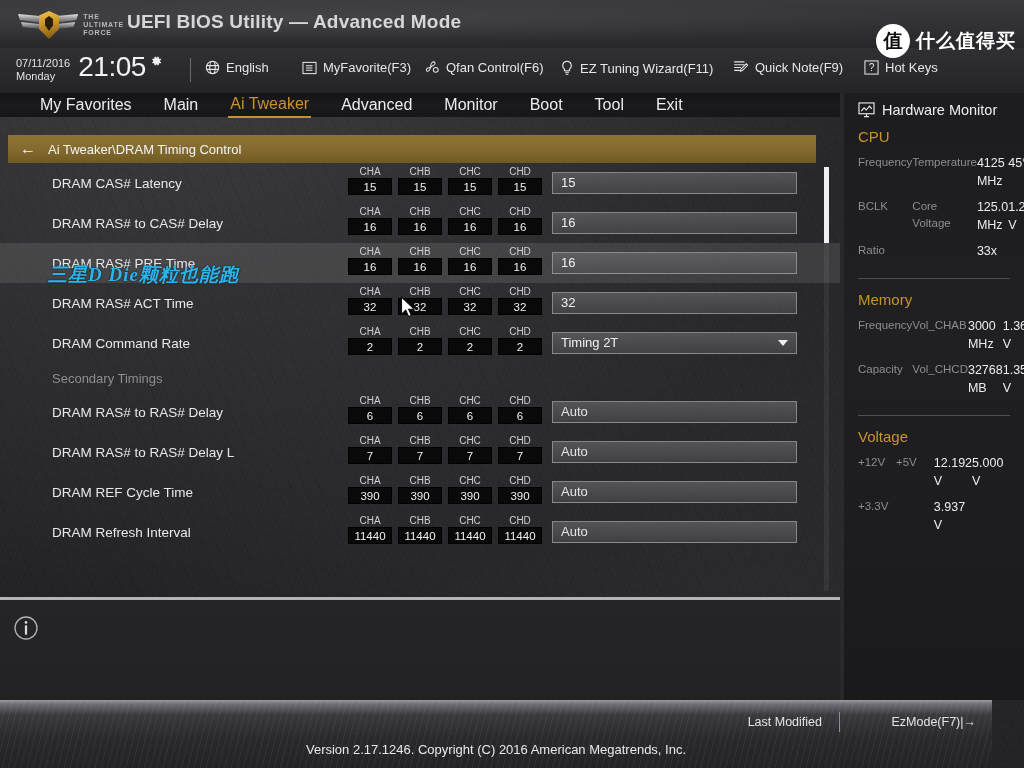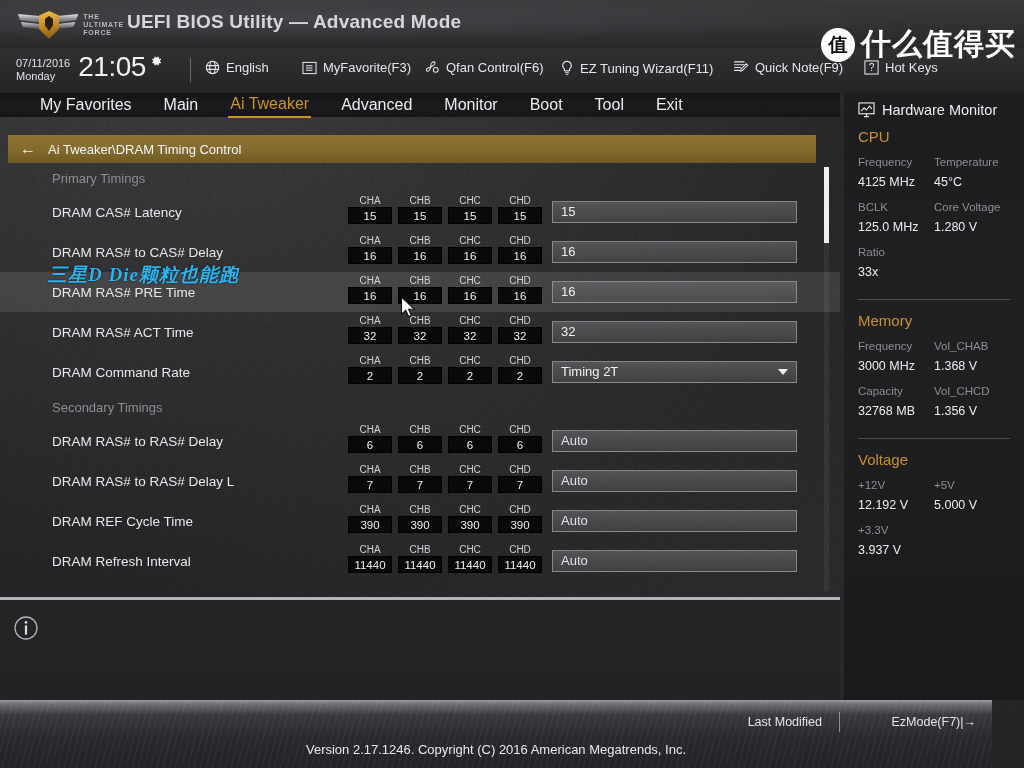--- a/index.html
+++ b/index.html
@@ -168,21 +168,21 @@
   #hwmon {
     position: absolute; left: 844px; top: 93px; width: 180px; height: 607px;
     background: linear-gradient(180deg, #1d1d1f 0%, #202022 40%, #1a1a1c 100%);
     padding: 0 14px;
   }
   #hwmon-title {
     display: flex; align-items: center; gap: 7px;
     color: #ececf0; font-size: 14.5px; padding-top: 9px; padding-bottom: 10px;
   }
   .hw-sec-title { color: #c8922e; font-size: 15px; margin-bottom: 9px; }
-  .hw-grid { display: grid; grid-template-columns: 1fr 1fr; row-gap: 2px; margin-bottom: 12px; }
+  .hw-grid { display: grid; grid-template-columns: 1fr 1fr 1fr 1fr; row-gap: 2px; margin-bottom: 12px; }
   .hw-k { color: #8d8d92; font-size: 11.5px; line-height: 17px; }
   .hw-v { color: #ececf0; font-size: 12.5px; line-height: 18px; margin-bottom: 6px; }
   .hw-div { height: 1px; background: #4e4e52; margin: 6px 0 12px; }
 
   
   #footer {
     position: absolute; left: 0; top: 700px; width: 992px; height: 68px;
     background:
       repeating-linear-gradient(104deg, rgba(255,255,255,.05) 0 1px, rgba(0,0,0,0) 1px 6px),
       linear-gradient(180deg, #9a9aa0 0%, #6e6e74 6%, #3a3a3e 22%, #2a2a2e 55%, #232327 100%);
@@ -192,21 +192,21 @@
   .foot-sep { position: absolute; right: 152px; top: 12px; width: 1px; height: 20px; background: #8e8e94; }
   #ezmode { position: absolute; right: 16px; top: 15px; color: #e4e4e8; font-size: 12.5px; display: flex; align-items: center; gap: 3px; }
 
   
   #watermark { position: absolute; right: 8px; top: 24px; display: flex; align-items: center; gap: 6px; z-index: 50; }
   .wm-circle {
     width: 34px; height: 34px; border-radius: 50%; background: #fff;
     display: flex; align-items: center; justify-content: center;
     color: #111; font-size: 19px; font-weight: bold;
   }
-  .wm-text { color: #fff; font-size: 30px; font-weight: bold; letter-spacing: 1px; }
+  .wm-text { color: #fff; font-size: 19px; font-weight: bold; letter-spacing: 1px; }
 </style>
 </head>
 <body>
 
 <div id="app">
   <div class="noise"></div>
 
   <div id="header">
     <div id="logo">
       <div class="logo-wings">
@@ -300,21 +300,20 @@
       <div class="nav-tab">Tool</div>
       <div class="nav-tab">Exit</div>
     </div>
 
   <div id="breadcrumb">
     <span class="back-arrow">←</span>
     <span>Ai Tweaker\DRAM Timing Control</span>
   </div>
 
   <div id="panel">
-      <div class="sec-head">Primary Timings</div>
       <div class="row">
         <div class="row-label">DRAM CAS# Latency</div>
         <div class="ch-group">
           <div class="ch-cell">
             <div class="ch-name">CHA</div>
             <div class="ch-val">15</div>
           </div>
           <div class="ch-cell">
             <div class="ch-name">CHB</div>
             <div class="ch-val">15</div>

